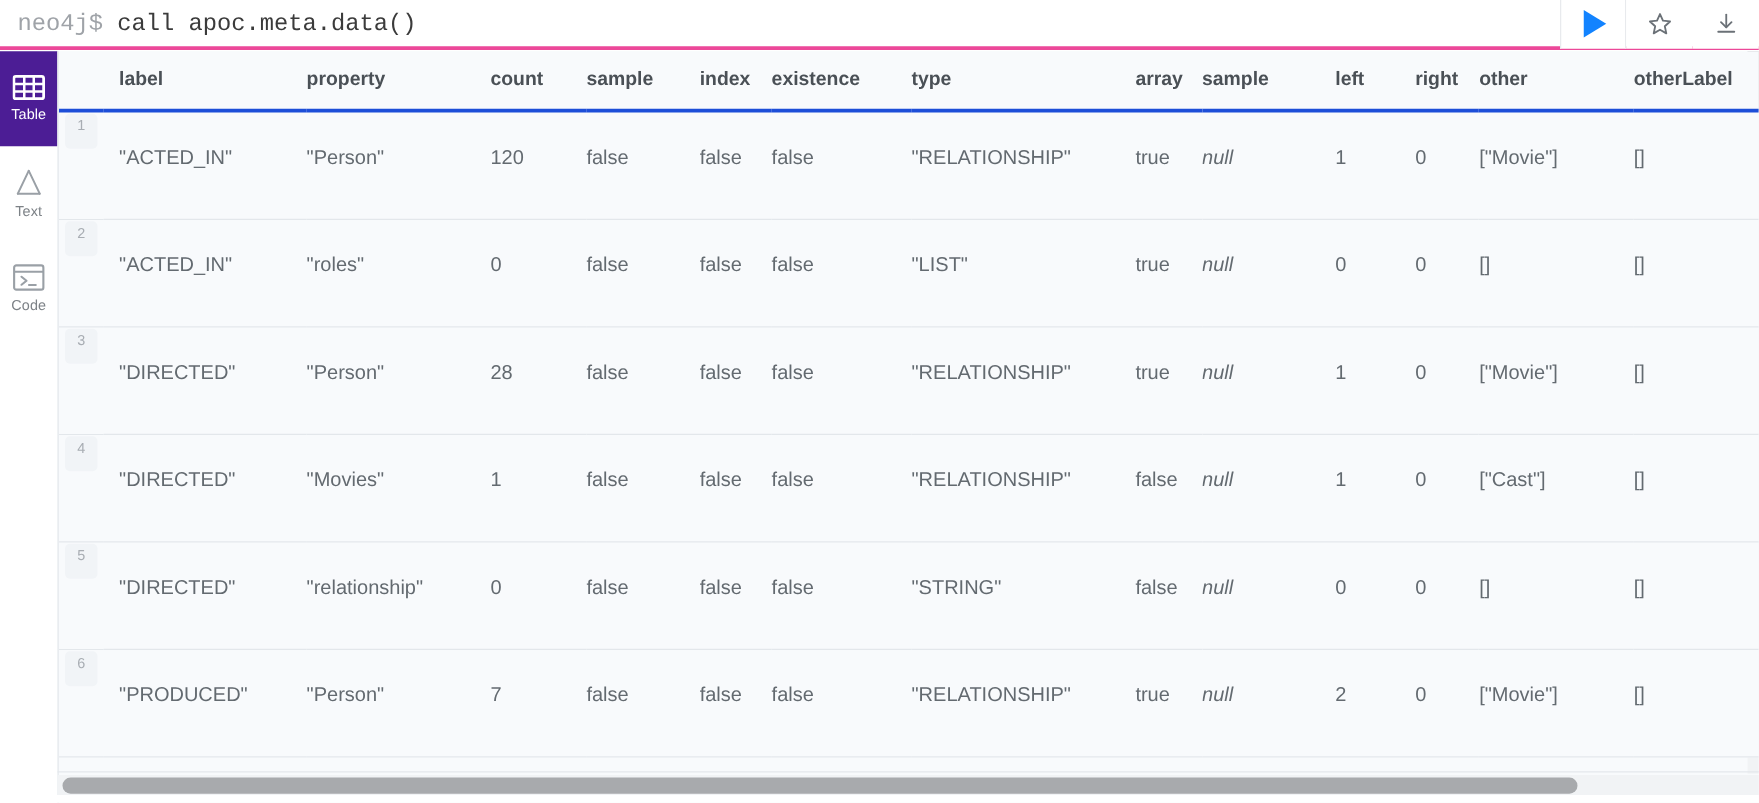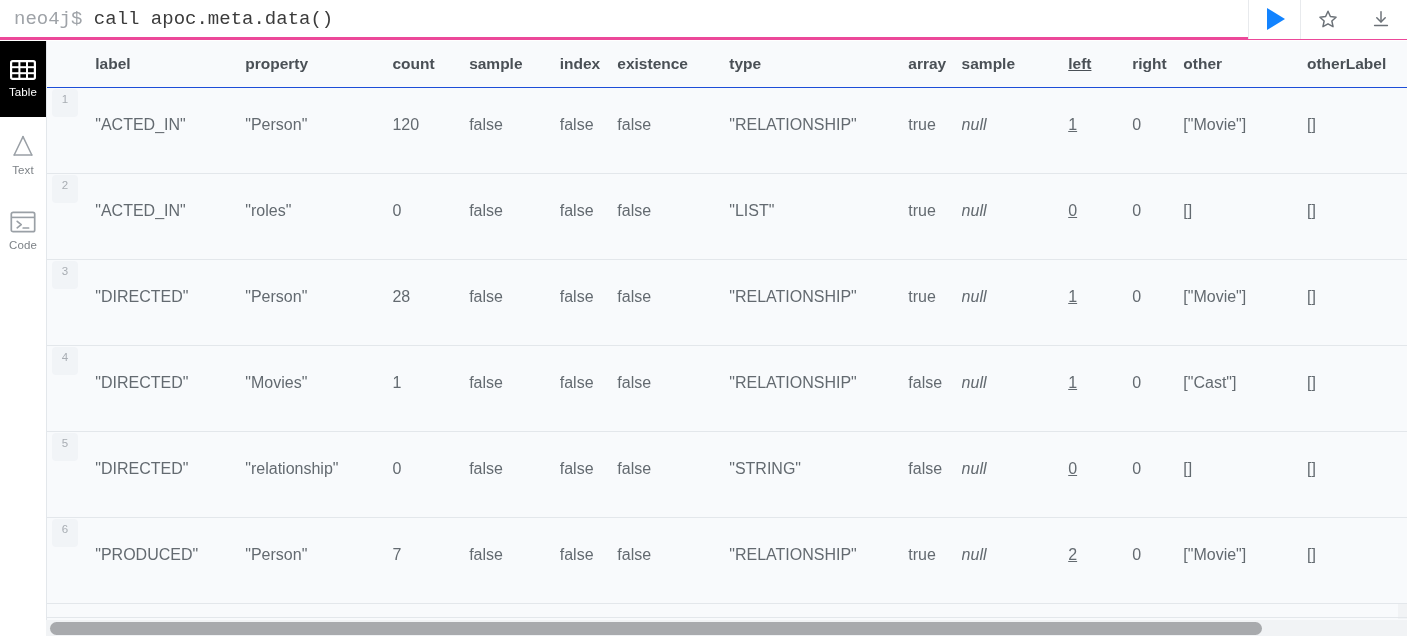--- a/index.html
+++ b/index.html
@@ -92,21 +92,21 @@
     justify-content: center;
     box-sizing: border-box;
   }
   .side-item .side-label {
     font-size: 11.5px;
     color: #7d8287;
     margin-top: 6px;
     letter-spacing: .1px;
   }
   .side-item.active {
-    background: #000000;
+    background: #4c1d95;
   }
   .side-item.active .side-label { color: #ffffff; }
   .side-icon { display: block; }
 
   
   .results {
     position: absolute;
     left: 46px; top: 41px;
     width: 1361px;
     height: 601px;
@@ -129,21 +129,21 @@
     background: #f8fafc;
   }
   table.result-table th {
     text-align: left;
     font-size: 15.5px;
     font-weight: bold;
     color: #4a5056;
     padding: 0;
     height: 46px;
     vertical-align: middle;
-    border-bottom: 1px solid #1d4ed8;
+    border-bottom: 3px solid #1d4ed8;
     background: #f8fafc;
     white-space: nowrap;
     overflow: hidden;
   }
   table.result-table td {
     font-size: 16px;
     color: #636a70;
     padding: 0;
     height: 85px;
     vertical-align: top;
@@ -162,21 +162,21 @@
   .c-num   { width: 34px;  }
   .c-label { width: 140px; }
   .c-prop  { width: 138px; }
   .c-count { width: 72px;  }
   .c-uniq  { width: 85px;  }
   .c-index { width: 54px;  }
   .c-exist { width: 105px; }
   .c-type  { width: 168px; }
   .c-array { width: 50px;  }
   .c-samp  { width: 100px; }
-  .c-left  { width: 60px; text-decoration: underline;  }
+  .c-left  { width: 60px;  }
   .c-right { width: 48px;  }
   .c-other { width: 116px; margin-left: 17px; }
   .c-olab  { width: 150px; }
 
   .rownum-cell { position: relative; }
   .rownum {
     position: absolute;
     left: 5px;
     top: 1px;
     min-width: 26px;

